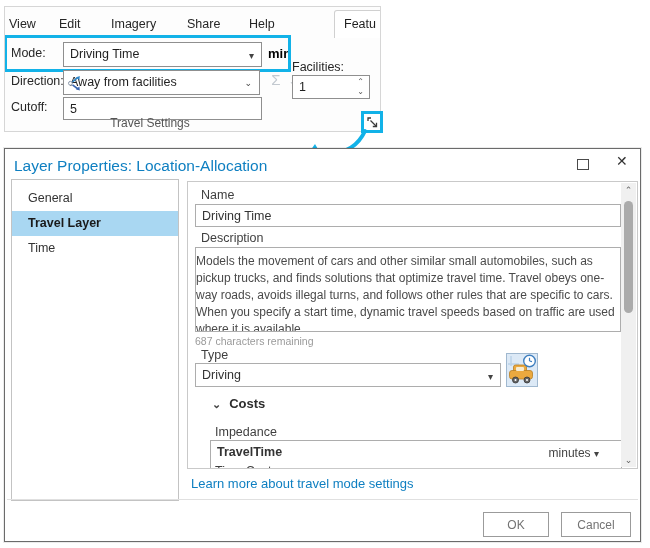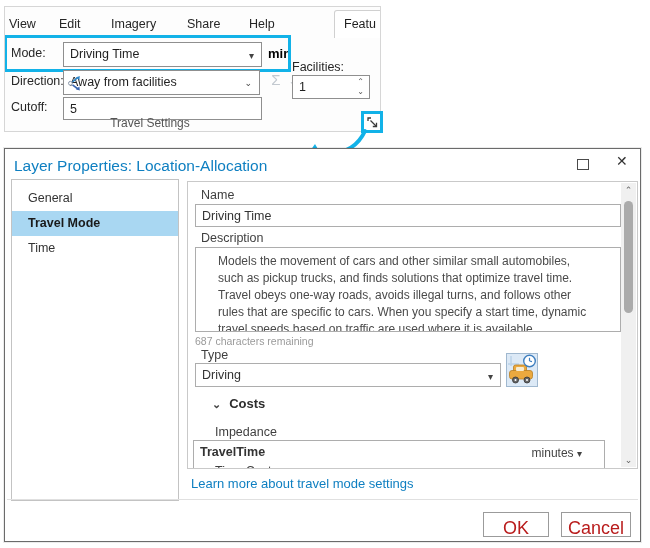--- a/index.html
+++ b/index.html
@@ -49,41 +49,41 @@
   #sidebar { position: absolute; left: 6px; top: 30px; width: 168px; height: 322px;
     border: 1px solid #c3c3c3; background: #fff; padding-top: 6px; }
   .side-item { height: 25px; padding: 5px 0 0 16px; font-size: 12.5px; color: #333; cursor: pointer; }
   .side-item.selected { background: #a9d7f2; font-weight: bold; color: #1a1a1a; }
 
   #content-panel { position: absolute; left: 182px; top: 32px; width: 451px; height: 288px;
     border: 1px solid #c9c9c9; background: #fff; overflow: hidden; }
   .flabel { position: absolute; font-size: 12.5px; color: #3f3f3f; }
   .fbox { position: absolute; background: #fff; border: 1px solid #adadad;
     font-size: 12.5px; color: #333; padding: 4px 6px; }
-  #desc-box { line-height: 17px; font-size: 12px; color: #4a4a4a; padding: 5px 22px; overflow: hidden; }
+  #desc-box { line-height: 17px; font-size: 12px; color: #4a4a4a; padding: 5px 0; overflow: hidden; }
   #chars-remaining { position: absolute; left: 7px; top: 153px; font-size: 10.5px; color: #9a9a9a; }
   #type-icon-btn { position: absolute; left: 318px; top: 171px; width: 32px; height: 34px;
     background: #dce9f6; border: 1px solid #a0b8cf; cursor: pointer; }
   #costs-header { position: absolute; left: 24px; top: 214px; font-size: 13px; font-weight: 600; color: #2d2d2d; cursor: pointer; }
   #costs-chevron { font-size: 11px; margin-right: 8px; color: #444; }
   #impedance-box { font-weight: 700; }
   #impedance-unit { position: absolute; right: 22px; top: 5px; font-weight: 400; color: #444; font-size: 12px; }
   #time-cost-label { position: absolute; left: 27px; top: 282px; font-size: 12.5px; color: #3f3f3f; }
 
   
   #scrollbar { position: absolute; right: 1px; top: 1px; width: 15px; height: 284px; background: #f0f0f0; }
   .scroll-arrow { position: absolute; left: 0; width: 15px; height: 14px; text-align: center;
     font-size: 9px; color: #606060; padding-top: 2px; cursor: pointer; }
   #scroll-thumb { position: absolute; left: 3px; top: 18px; width: 9px; height: 112px;
     background: #ababab; border-radius: 5px; cursor: grab; }
 
   #learn-link { position: absolute; left: 186px; top: 327px; font-size: 13px; color: #0e7fc1; cursor: pointer; }
   #footer-sep { position: absolute; left: 2px; top: 350px; width: 631px; height: 1px; background: #e0e0e0; }
   .footer-btn { position: absolute; top: 363px; height: 25px; background: #fff;
-    border: 1px solid #9b9b9b; font-size: 18px; color: #b91c1c; text-align: center;
+    border: 1px solid #9b9b9b; font-size: 12px; color: #737373; text-align: center;
     padding-top: 5px; cursor: pointer; }
   #ok-btn { left: 478px; width: 66px; }
   #cancel-btn { left: 556px; width: 70px; }
 </style>
 </head>
 <body>
 
 <div id="ribbon" class="abs">
   <span class="menu-tab" style="left:4px">View</span>
   <span class="menu-tab" style="left:54px">Edit</span>
@@ -145,21 +145,21 @@
   <polygon points="303,161 315,144 322,156" fill="#12b2e8"></polygon>
 </svg>
 
 <div id="dialog" class="abs">
   <span id="dialog-title">Layer Properties: Location-Allocation</span>
   <span id="btn-maximize"></span>
   <span id="btn-close">✕</span>
 
   <div id="sidebar">
     <div class="side-item">General</div>
-    <div class="side-item selected">Travel Mode</div>
+    <div class="side-item selected">Travel Layer</div>
     <div class="side-item">Time</div>
   </div>
 
   <div id="content-panel">
     <span class="flabel" style="left:13px; top:6px">Name</span>
     <div class="fbox" style="left:7px; top:22px; width:426px; height:23px">
       <span>Driving Time</span>
     </div>
 
     <span class="flabel" style="left:13px; top:49px">Description</span>
@@ -188,21 +188,21 @@
         <line x1="22.5" y1="7" x2="22.5" y2="3.8" stroke="#3f7fbf" stroke-width="1.2"></line>
         <line x1="22.5" y1="7" x2="25" y2="7.6" stroke="#3f7fbf" stroke-width="1.2"></line>
       </svg>
     </div>
 
     <div id="costs-header">
       <span id="costs-chevron">⌄</span><span>Costs</span>
     </div>
 
     <span class="flabel" style="left:27px; top:243px">Impedance</span>
-    <div id="impedance-box" class="fbox" style="left:5px; top:258px; width:412px; height:31px">
+    <div id="impedance-box" class="fbox" style="left:22px; top:258px; width:412px; height:31px">
       <span>TravelTime</span>
       <span id="impedance-unit">
         <span>minutes</span>
         <span class="caret">▾</span>
       </span>
     </div>
     <span id="time-cost-label">Time Cost</span>
 
     <div id="scrollbar">
       <div class="scroll-arrow" style="top:0">⌃</div>

